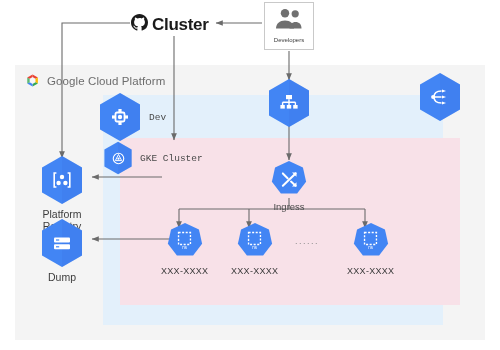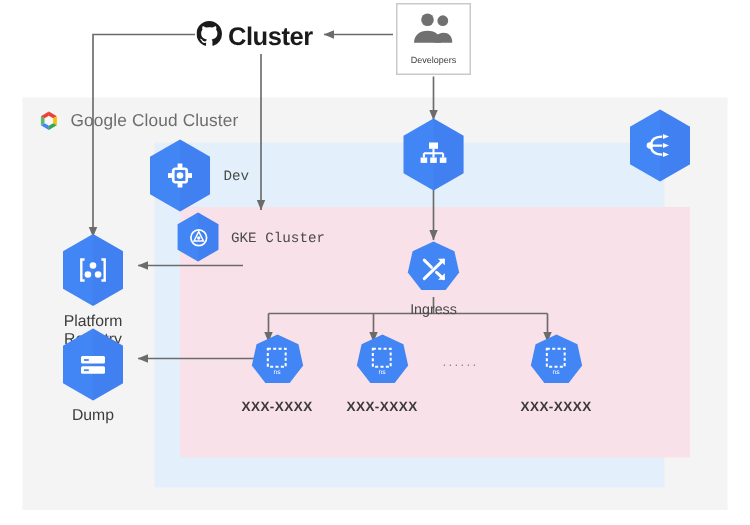--- a/index.html
+++ b/index.html
@@ -40,21 +40,21 @@
   
   #devcard{left:264px;top:2px;width:50px;height:48px;background:#fff;
     border:1px solid #c9c9c9;display:flex;flex-direction:column;
     align-items:center;justify-content:flex-start;padding-top:5px;box-sizing:border-box;}
   #devcard .cap{font-size:6px;color:#3c3c3c;margin-top:3px;}
 
   
   #github{left:131px;top:14px;display:flex;align-items:center;gap:4px;}
   #github .gh-name{font-size:17px;font-weight:bold;color:#1b1b1b;letter-spacing:-.3px;}
 
-  .podlabel{font-size:9px;color:#3a3a3a;letter-spacing:.3px;white-space:nowrap;font-weight:bold;}
+  .podlabel{font-size:9px;color:#3a3a3a;letter-spacing:.3px;white-space:nowrap;}
   .dots{position:absolute;font-size:9px;color:#8a8a8a;letter-spacing:1.5px;}
 </style>
 </head>
 <body>
 
 <div id="stage">
 
   <div class="abs" id="gcp-panel"></div>
   <div class="abs" id="blue-panel"></div>
   <div class="abs" id="pink-panel"></div>
@@ -65,21 +65,21 @@
         <path d="M12 3 L20 7.5 L20 16.5 L12 21 L4 16.5 L4 7.5 Z" fill="none"></path>
         <path d="M12.1 3.4 L19.6 7.7 L16.2 9.6 L12.1 7.2 Z" fill="#ea4335"></path>
         <path d="M19.6 7.7 L19.6 16.3 L16.2 14.4 L16.2 9.6 Z" fill="#fbbc05"></path>
         <path d="M19.6 16.3 L12.1 20.6 L12.1 16.8 L16.2 14.4 Z" fill="#34a853"></path>
         <path d="M12.1 20.6 L4.6 16.3 L8 14.4 L12.1 16.8 Z" fill="#4285f4"></path>
         <path d="M4.6 16.3 L4.6 7.7 L8 9.6 L8 14.4 Z" fill="#5bb974"></path>
         <path d="M4.6 7.7 L12.1 3.4 L12.1 7.2 L8 9.6 Z" fill="#ea4335"></path>
         <circle cx="12.1" cy="12" r="3.1" fill="#f8f8f8"></circle>
       </svg>
     </span>
-    <span class="gcp-text">Google Cloud Cluster</span>
+    <span class="gcp-text">Google Cloud Platform</span>
   </div>
 
   <svg id="wires">
     <defs>
       <marker id="ah" markerWidth="7" markerHeight="7" refX="6.2" refY="3" orient="auto">
         <path d="M0,0.4 L6.4,3 L0,5.6 Z" fill="#6b6b6b"></path>
       </marker>
     </defs>
     <g stroke="#6b6b6b" stroke-width="1.1" fill="none">
 
@@ -181,21 +181,21 @@
           <path d="M5 9 C5 4, 9 3, 12.5 3 M5 9 L12.5 9 M5 9 C5 14, 9 15, 12.5 15" stroke="#fff" stroke-width="1.5" fill="none"></path>
           <circle cx="4.2" cy="9" r="2.1" fill="#fff"></circle>
           <path d="M13 1.4 L17 3 L13 4.6 Z" fill="#fff"></path>
           <path d="M13 7.4 L17 9 L13 10.6 Z" fill="#fff"></path>
           <path d="M13 13.4 L17 15 L13 16.6 Z" fill="#fff"></path>
         </svg>
       </span>
     </span>
   </div>
 
-  <div class="hexrow" style="left:117px;top:141px;">
+  <div class="hexrow" style="left:103px;top:141px;">
     <span class="hex" style="width:30px;height:34px;">
       <svg width="30" height="34" viewBox="0 0 44 50">
         <path d="M22 1 L42 12.5 L42 37.5 L22 49 L2 37.5 L2 12.5 Z" fill="#4285f4"></path>
         <path d="M22 1 L42 12.5 L42 37.5 L22 49 Z" fill="#3b78e7" opacity=".35"></path>
       </svg>
       <span class="glyph" style="width:30px;height:34px;">
         <svg width="15" height="15" viewBox="0 0 20 20">
           <circle cx="10" cy="10" r="7" fill="none" stroke="#fff" stroke-width="1.5"></circle>
           <path d="M10 4.6 L14.2 12.8 L5.8 12.8 Z" fill="none" stroke="#fff" stroke-width="1.3"></path>
           <circle cx="10" cy="10.2" r="1.5" fill="#fff"></circle>

